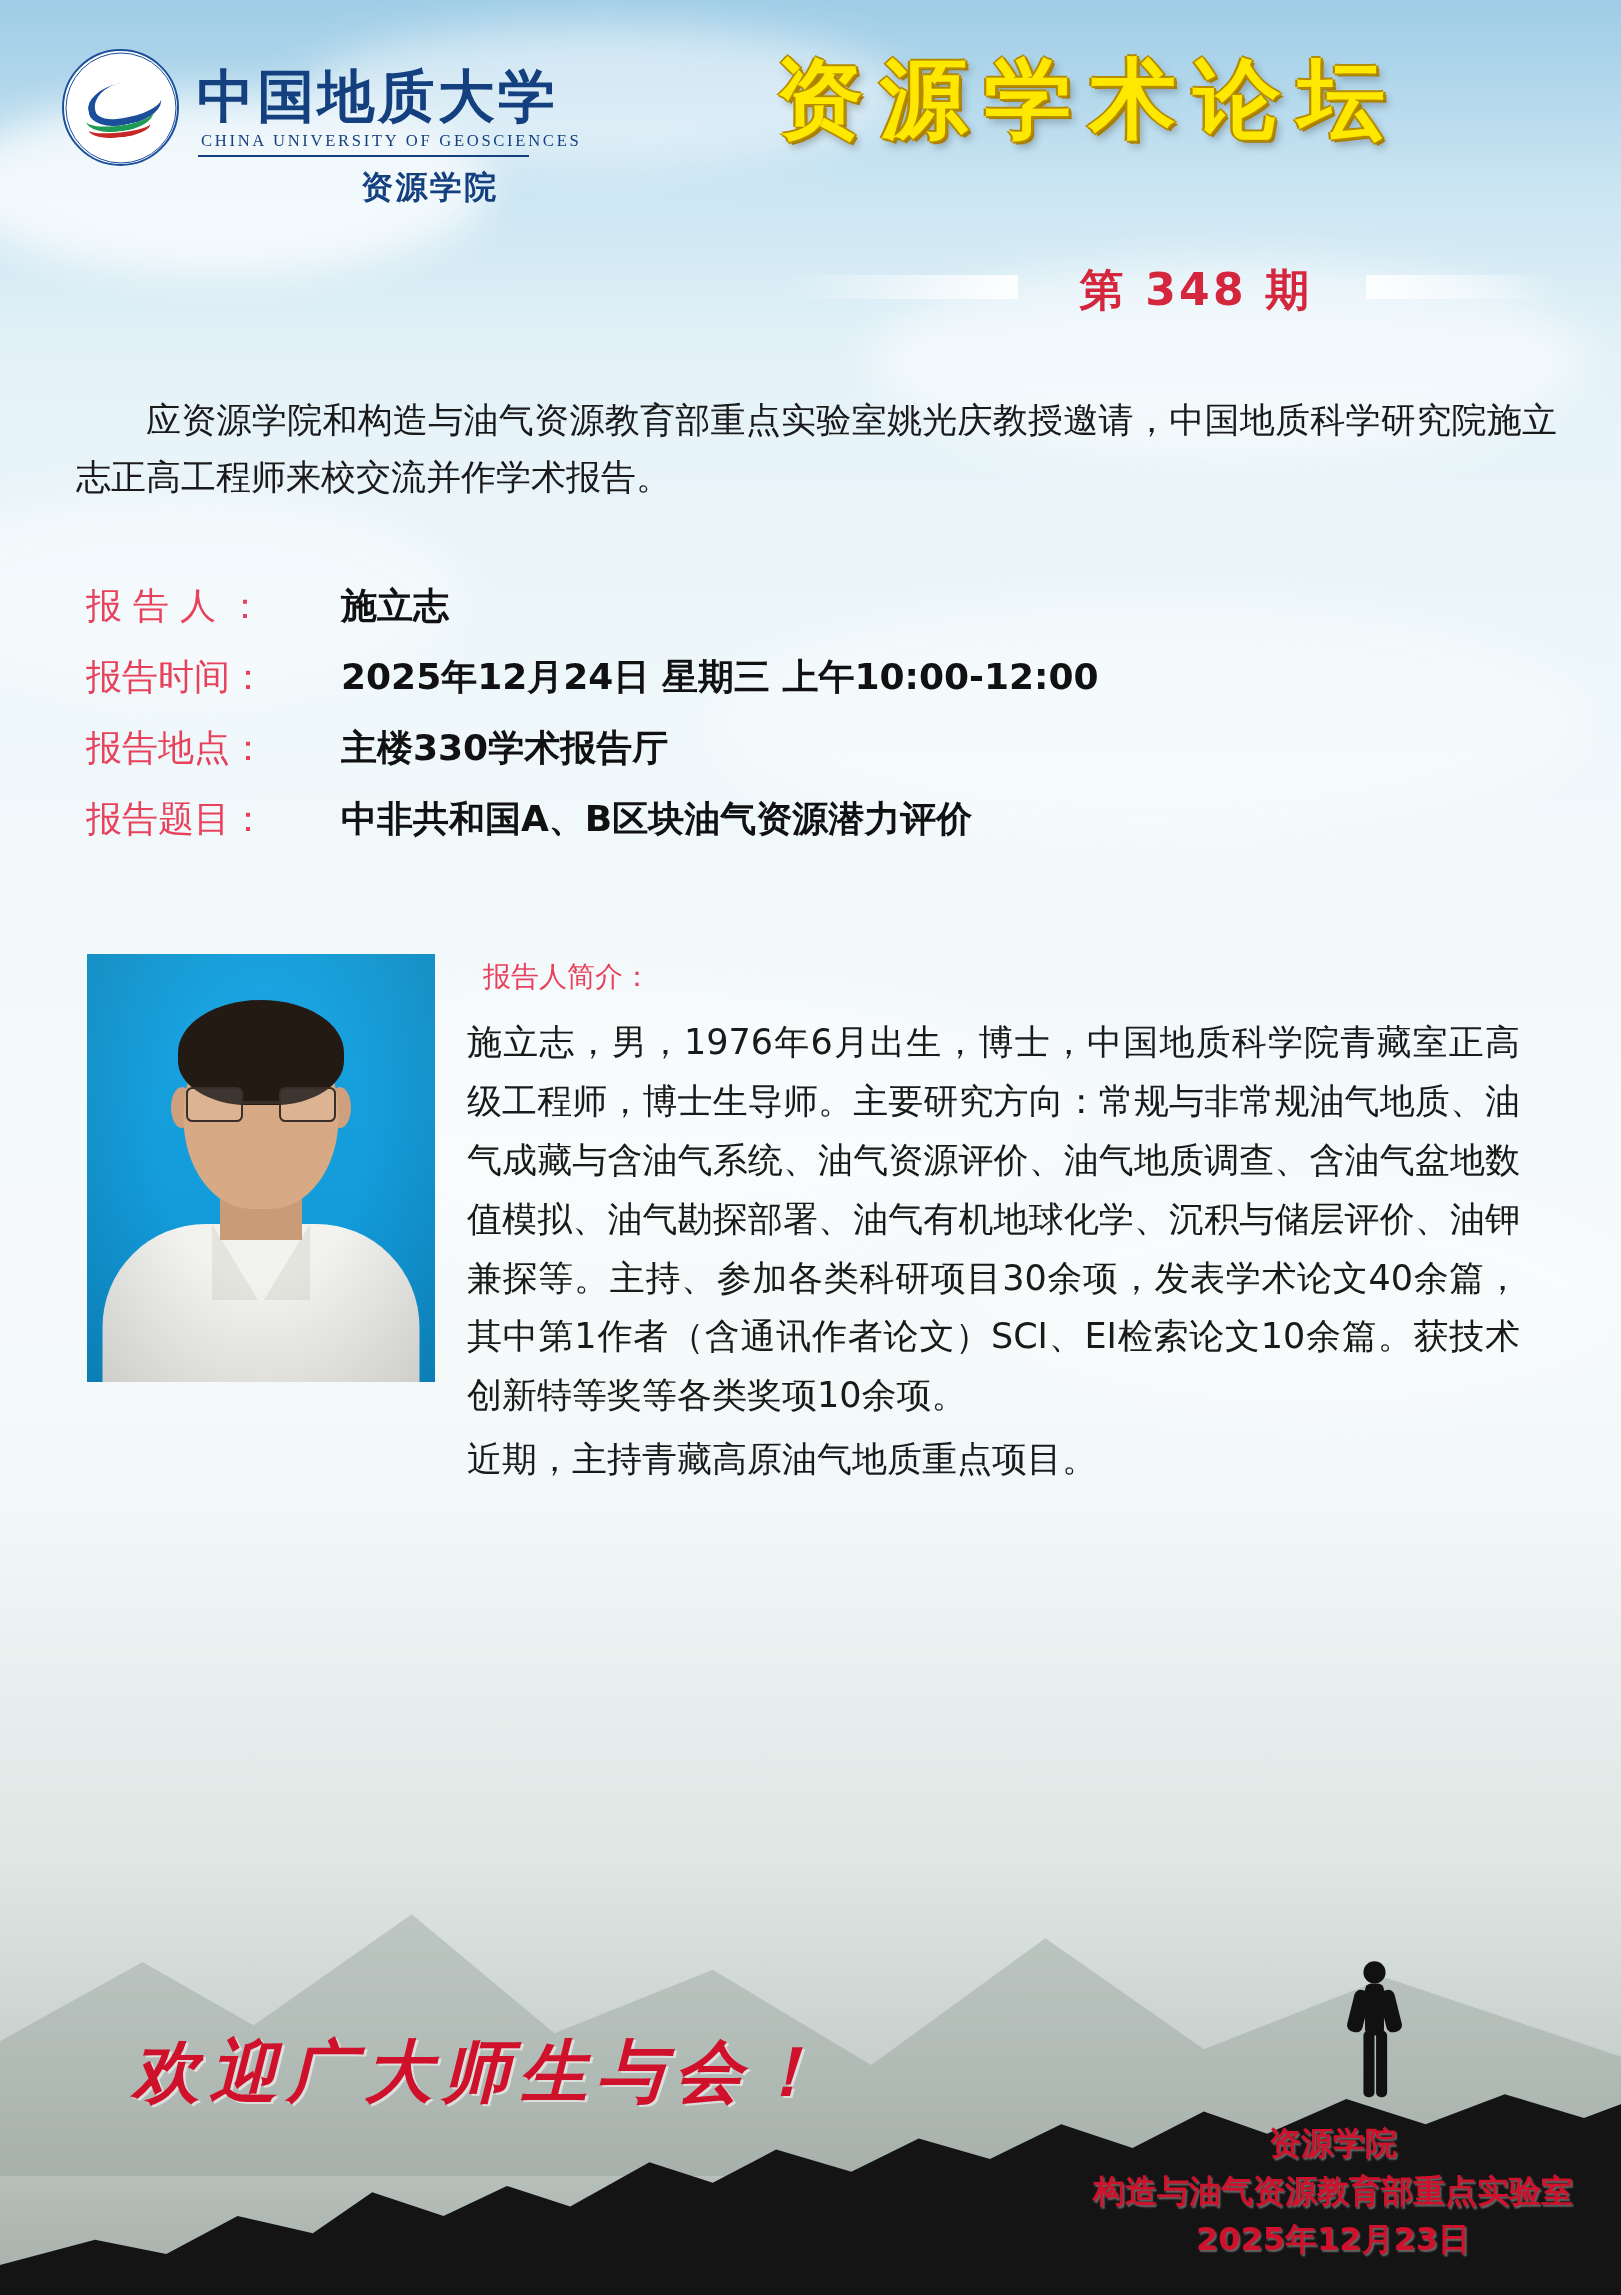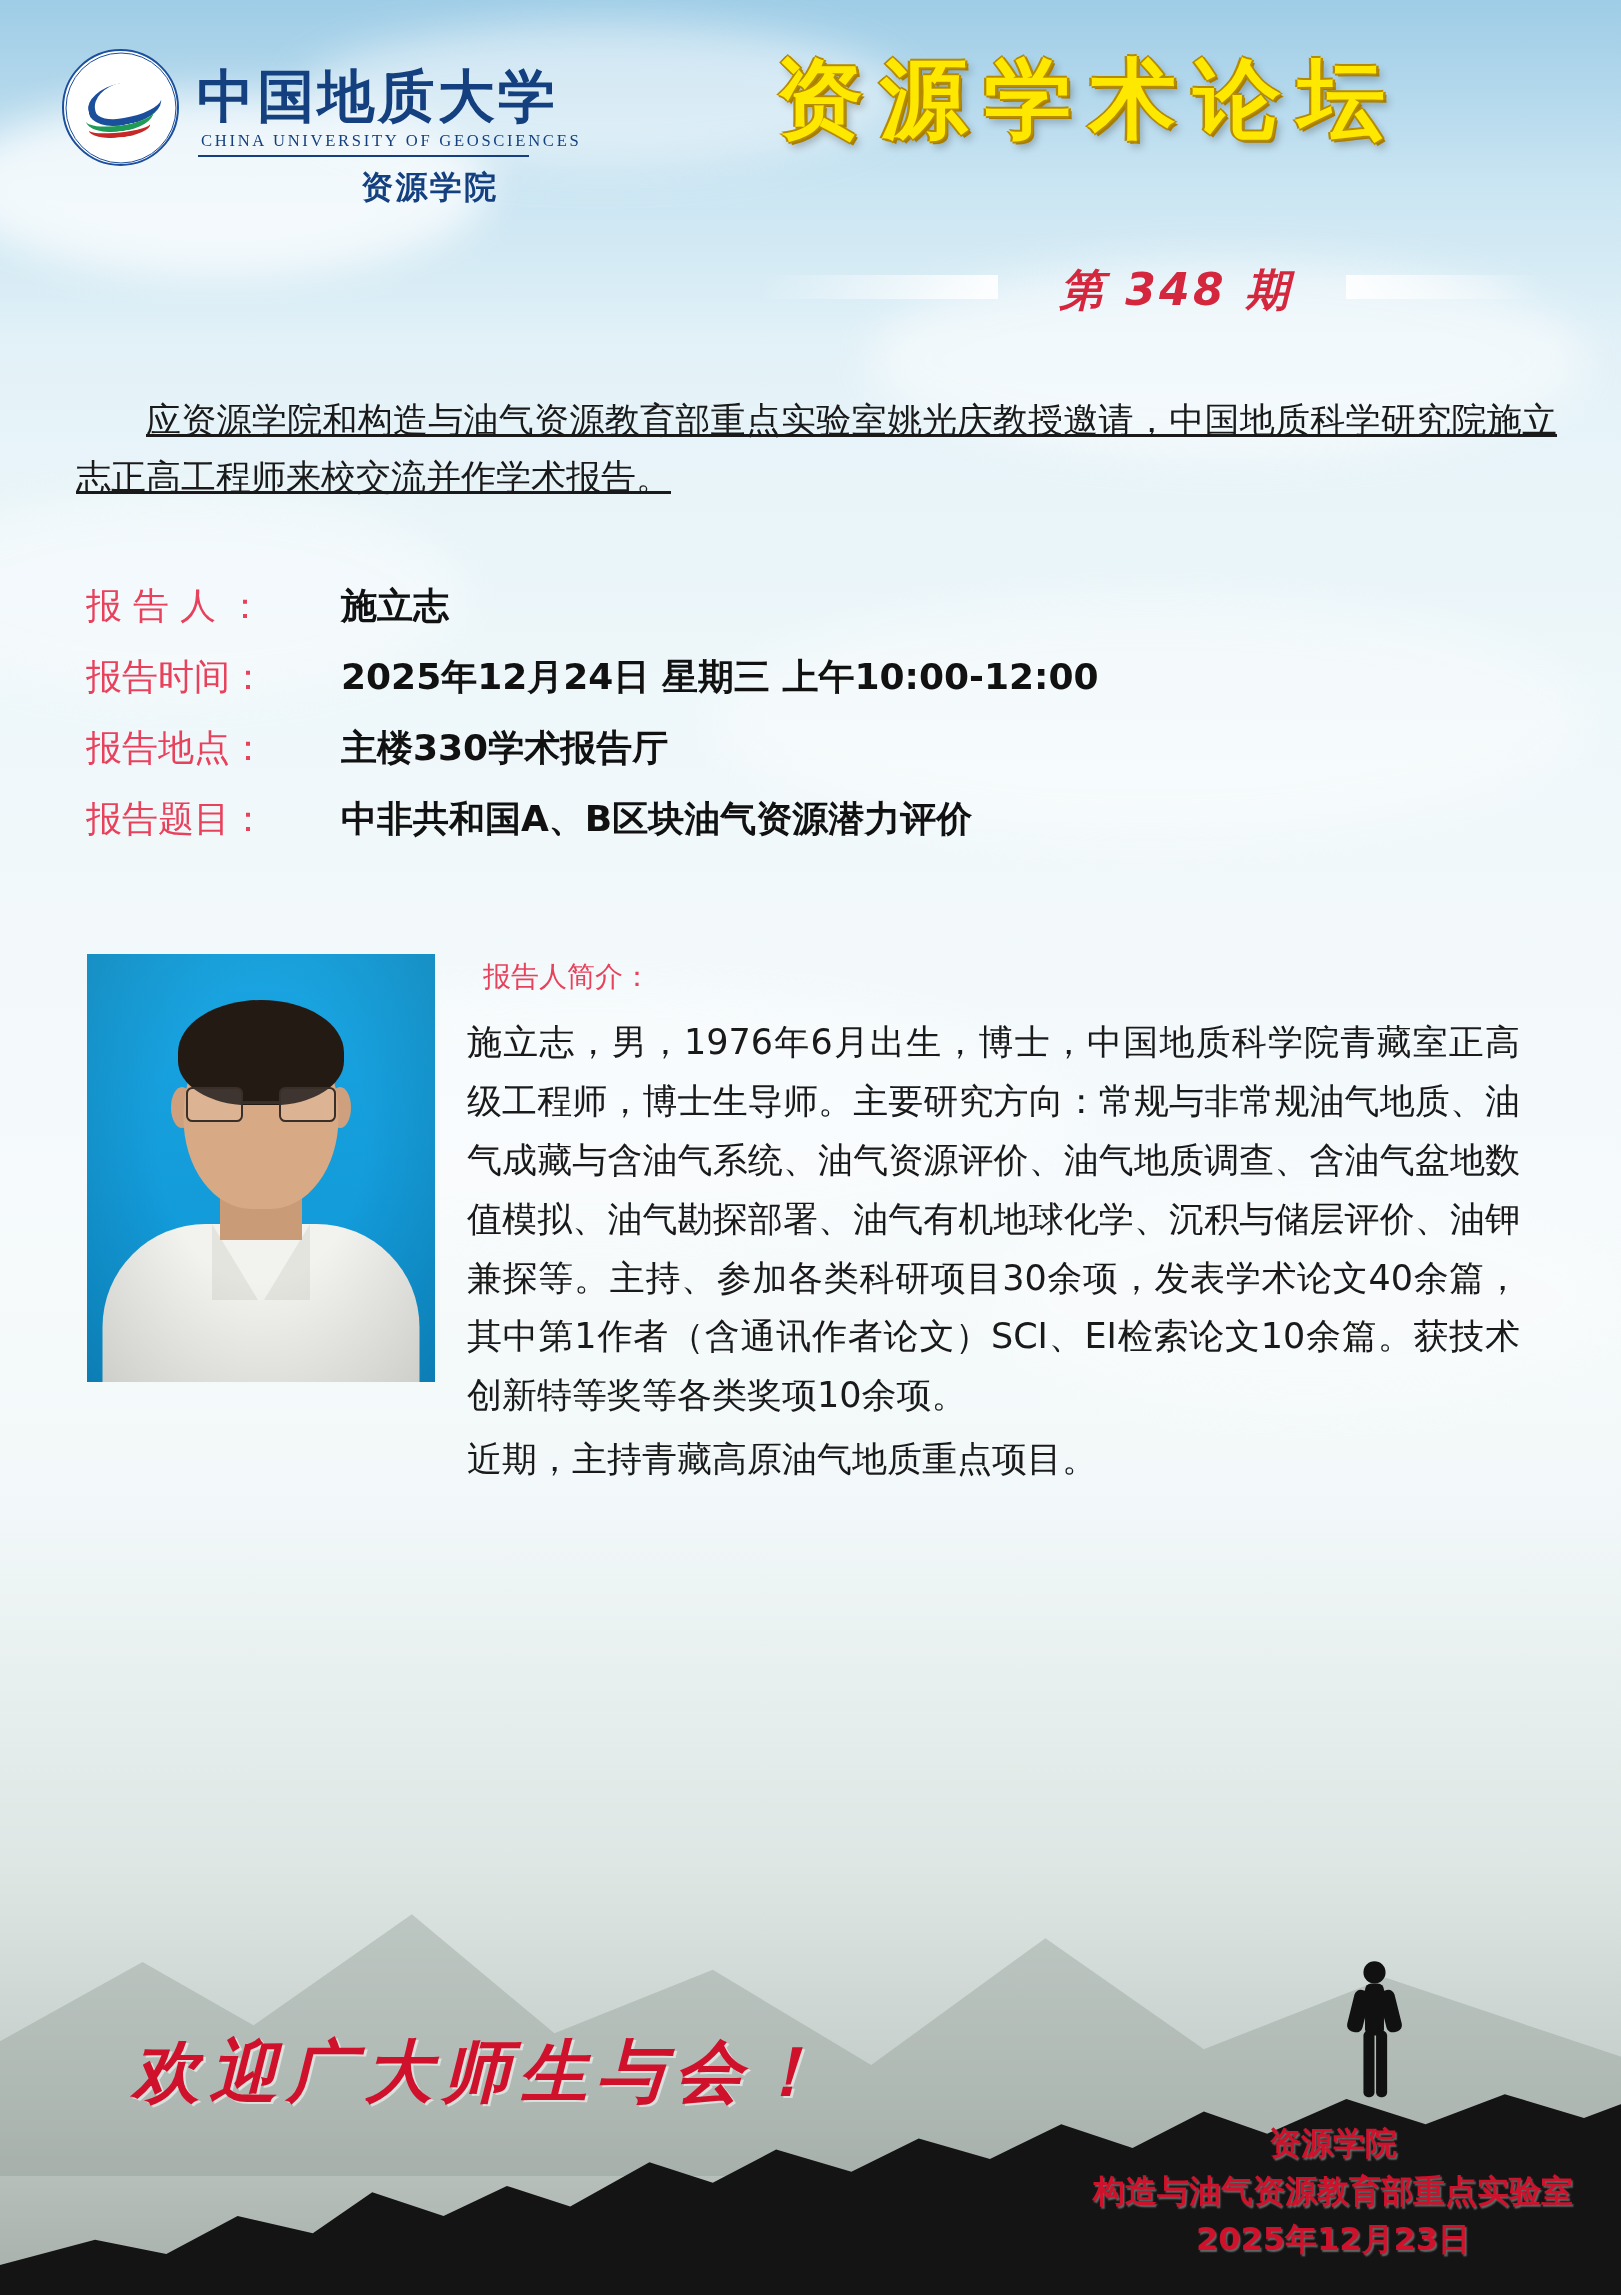--- a/index.html
+++ b/index.html
@@ -170,24 +170,23 @@
     letter-spacing: 17.4px;
     color: #ffe800;
     text-shadow:
       2.4px 0 0 #b58b00, -2.4px 0 0 #b58b00, 0 2.4px 0 #b58b00, 0 -2.4px 0 #b58b00,
       3.2px 3.2px 0 #a87d00, 4.8px 5.5px 8px rgba(0,0,0,0.28);
     white-space: nowrap;
   }
 
   .issue-row {
     position: absolute;
-    left: 602px; top: 261px;
+    left: 622px; top: 261px;
     width: 974px;
     height: 51px;
-    font-style: italic;
   }
   .issue-bar-left {
     position: absolute;
     left: 158px; top: 14.3px;
     width: 238px; height: 24px;
     background: linear-gradient(90deg, rgba(255,255,255,0) 0%, rgba(255,255,255,0.9) 100%);
   }
   .issue-bar-right {
     position: absolute;
     left: 744px; top: 14.3px;
@@ -209,21 +208,20 @@
   
   .intro {
     position: absolute;
     left: 76px; top: 392px;
     width: 1481px;
     font-size: 35px;
     line-height: 1.62;
     color: #1a1a1a;
     text-indent: 70px;
     text-align: justify;
-    text-decoration: underline;
   }
 
   
   .info {
     position: absolute;
     left: 86px; top: 582px;
     width: 1425px;
   }
   .info-row {
     position: relative;

